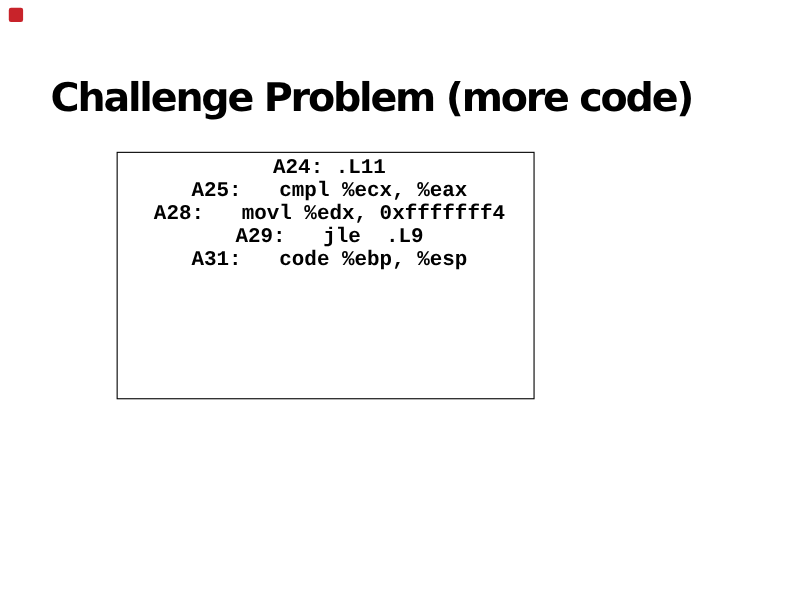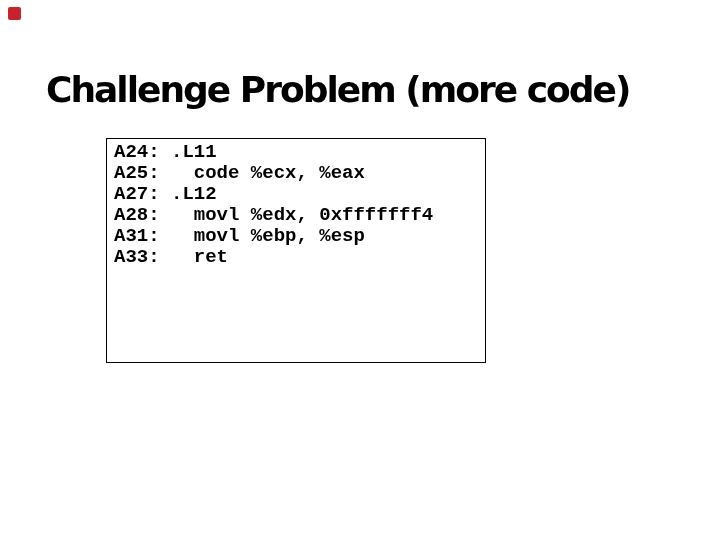--- a/index.html
+++ b/index.html
@@ -40,20 +40,21 @@
   .code-box {
     position: absolute;
     left: 106px;
     top: 138px;
     width: 380px;
     height: 225px;
     box-sizing: border-box;
     border: 1.5px solid #000000;
     padding: 3px 0 0 7px;
     background: #ffffff;
+    text-align: center;
   }
   .code-line {
     font-family: "Liberation Mono", "DejaVu Sans Mono", monospace;
     font-weight: bold;
     font-size: 19px;
     line-height: 21px;
     color: #000000;
     white-space: pre;
   }
 </style>
@@ -61,20 +62,19 @@
 <body>
 
 <div class="slide">
 
   <div class="red-marker" style="background: rgb(200, 35, 42);"></div>
 
   <h1 class="title">Challenge Problem (more code)</h1>
 
   <div class="code-box">
     <div class="code-line">A24: .L11</div>
-    <div class="code-line">A25:   code %ecx, %eax</div>
-    <div class="code-line">A27: .L12</div>
+    <div class="code-line">A25:   cmpl %ecx, %eax</div>
     <div class="code-line">A28:   movl %edx, 0xfffffff4</div>
-    <div class="code-line">A31:   movl %ebp, %esp</div>
-    <div class="code-line">A33:   ret</div>
+    <div class="code-line">A29:   jle  .L9</div>
+    <div class="code-line">A31:   code %ebp, %esp</div>
   </div>
 
 </div>
 
 </body></html>

